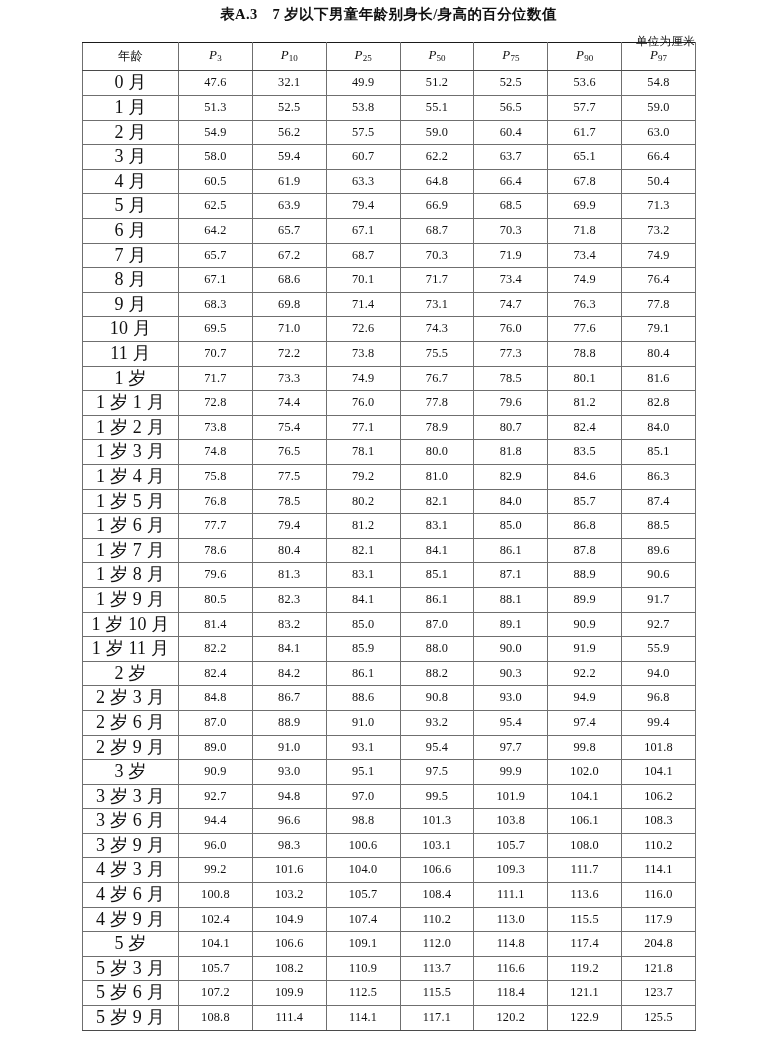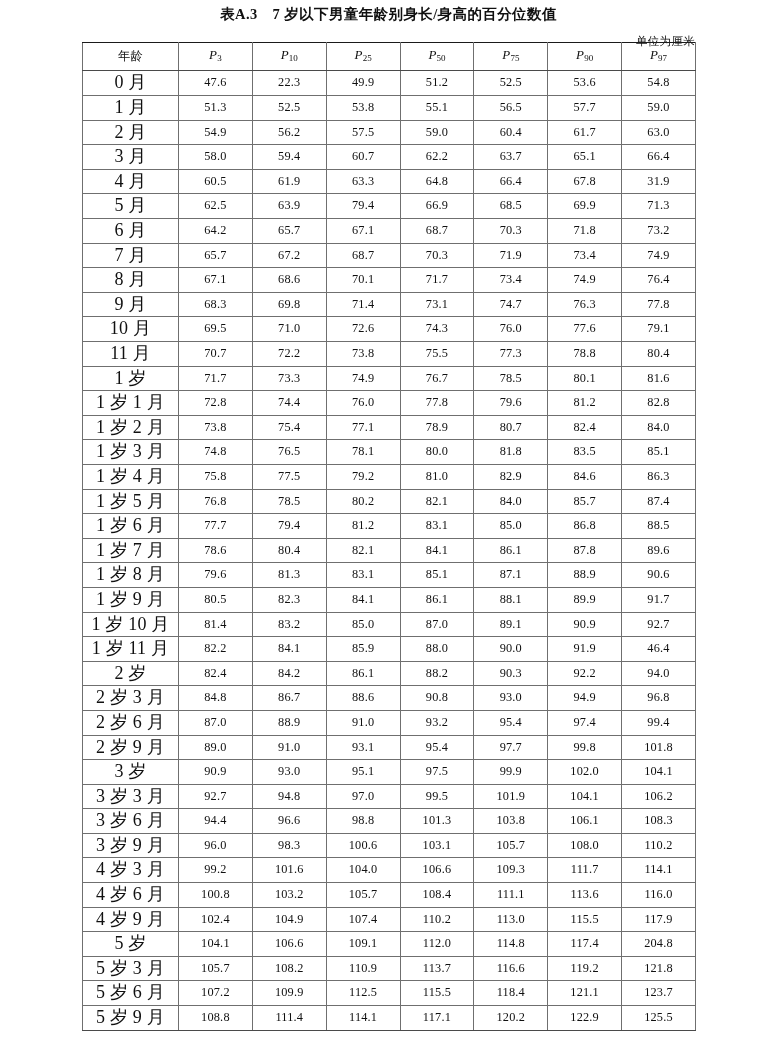--- a/index.html
+++ b/index.html
@@ -148,21 +148,21 @@
           </th>
           <th>
             <span class="pct-sym">P</span><span class="pct-sub">97</span>
           </th>
         </tr>
       </thead>
       <tbody id="tbody">
           <tr>
             <td class="age-cell">0 月</td>
             <td>47.6</td>
-            <td>22.3</td>
+            <td>32.1</td>
             <td>49.9</td>
             <td>51.2</td>
             <td>52.5</td>
             <td>53.6</td>
             <td>54.8</td>
           </tr>
           <tr>
             <td class="age-cell">1 月</td>
             <td>51.3</td>
             <td>52.5</td>
@@ -193,21 +193,21 @@
             <td>66.4</td>
           </tr>
           <tr>
             <td class="age-cell">4 月</td>
             <td>60.5</td>
             <td>61.9</td>
             <td>63.3</td>
             <td>64.8</td>
             <td>66.4</td>
             <td>67.8</td>
-            <td>31.9</td>
+            <td>50.4</td>
           </tr>
           <tr>
             <td class="age-cell">5 月</td>
             <td>62.5</td>
             <td>63.9</td>
             <td>79.4</td>
             <td>66.9</td>
             <td>68.5</td>
             <td>69.9</td>
             <td>71.3</td>
@@ -383,21 +383,21 @@
             <td>92.7</td>
           </tr>
           <tr>
             <td class="age-cell">1 岁 11 月</td>
             <td>82.2</td>
             <td>84.1</td>
             <td>85.9</td>
             <td>88.0</td>
             <td>90.0</td>
             <td>91.9</td>
-            <td>46.4</td>
+            <td>55.9</td>
           </tr>
           <tr>
             <td class="age-cell">2 岁</td>
             <td>82.4</td>
             <td>84.2</td>
             <td>86.1</td>
             <td>88.2</td>
             <td>90.3</td>
             <td>92.2</td>
             <td>94.0</td>

